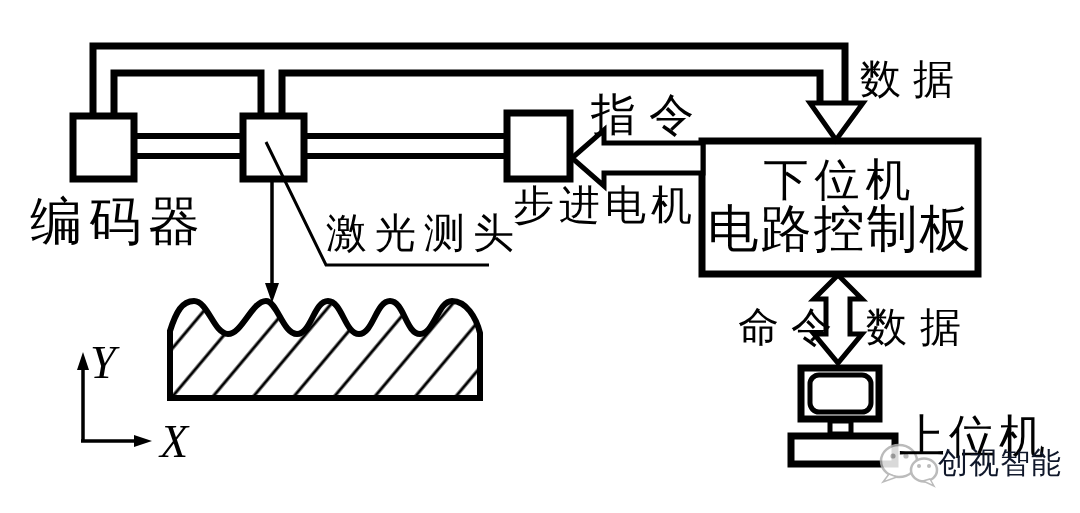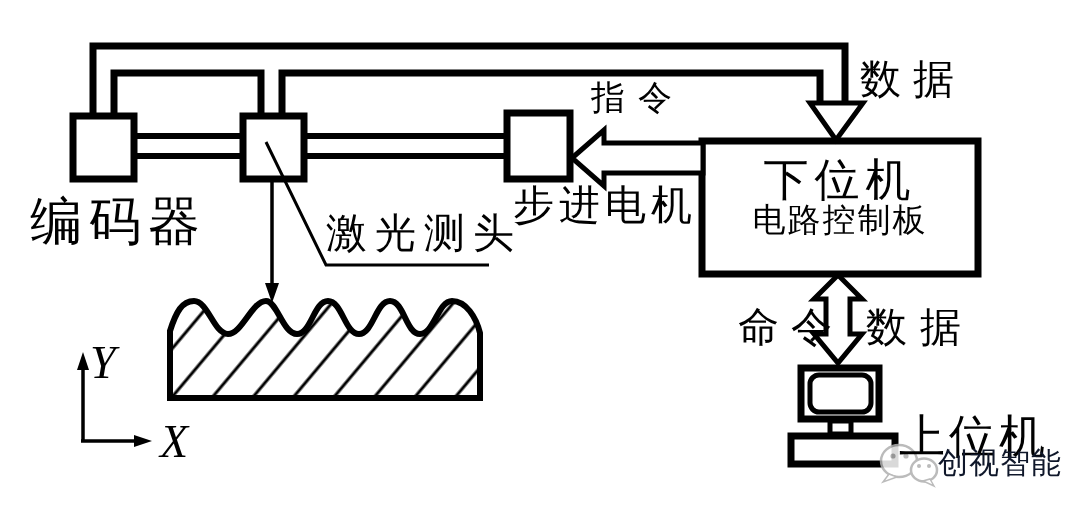--- a/index.html
+++ b/index.html
@@ -15,24 +15,24 @@
     position:absolute;
     color:#000;
     white-space:nowrap;
     line-height:1;
     font-family:"Liberation Serif", serif;
   }
   .lbl-encoder   {left:30px;  top:196px; font-size:52px; letter-spacing:7px;}
   .lbl-screw     {left:329px; top:167px; font-size:41px; letter-spacing:13px;}
   .lbl-probe     {left:326px; top:213px; font-size:41px; letter-spacing:8px;}
   .lbl-stepper   {left:513px; top:185px; font-size:41px; letter-spacing:5px;}
-  .lbl-instr     {left:591px; top:81px;  font-size:34px; letter-spacing:13px;}
+  .lbl-instr     {left:591px; top:93px;  font-size:45px; letter-spacing:13px;}
   .lbl-datatop   {left:860px; top:59px;  font-size:41px; letter-spacing:12px;}
   .lbl-board1    {left:700px; top:158px; width:280px; text-align:center; font-size:45px; letter-spacing:6px;}
-  .lbl-board2    {left:700px; top:204px; width:280px; text-align:center; font-size:33px; letter-spacing:2px;}
+  .lbl-board2    {left:700px; top:204px; width:280px; text-align:center; font-size:51px; letter-spacing:2px;}
   .lbl-command   {left:718px; top:307px; font-size:41px; letter-spacing:12px;margin-left:20px;}
   .lbl-databot   {left:866px; top:307px; font-size:41px; letter-spacing:13px;}
   .lbl-upper     {left:899px; top:414px; font-size:46px; letter-spacing:4px;}
   .lbl-axis-y    {left:90px;  top:340px; font-size:46px; font-style:italic;}
   .lbl-axis-x    {left:160px; top:419px; font-size:46px; font-style:italic;}
   .lbl-watermark {left:938px; top:448px; font-size:30px; letter-spacing:1px; color:#0f172a;}
 </style>
 </head>
 <body>
 

